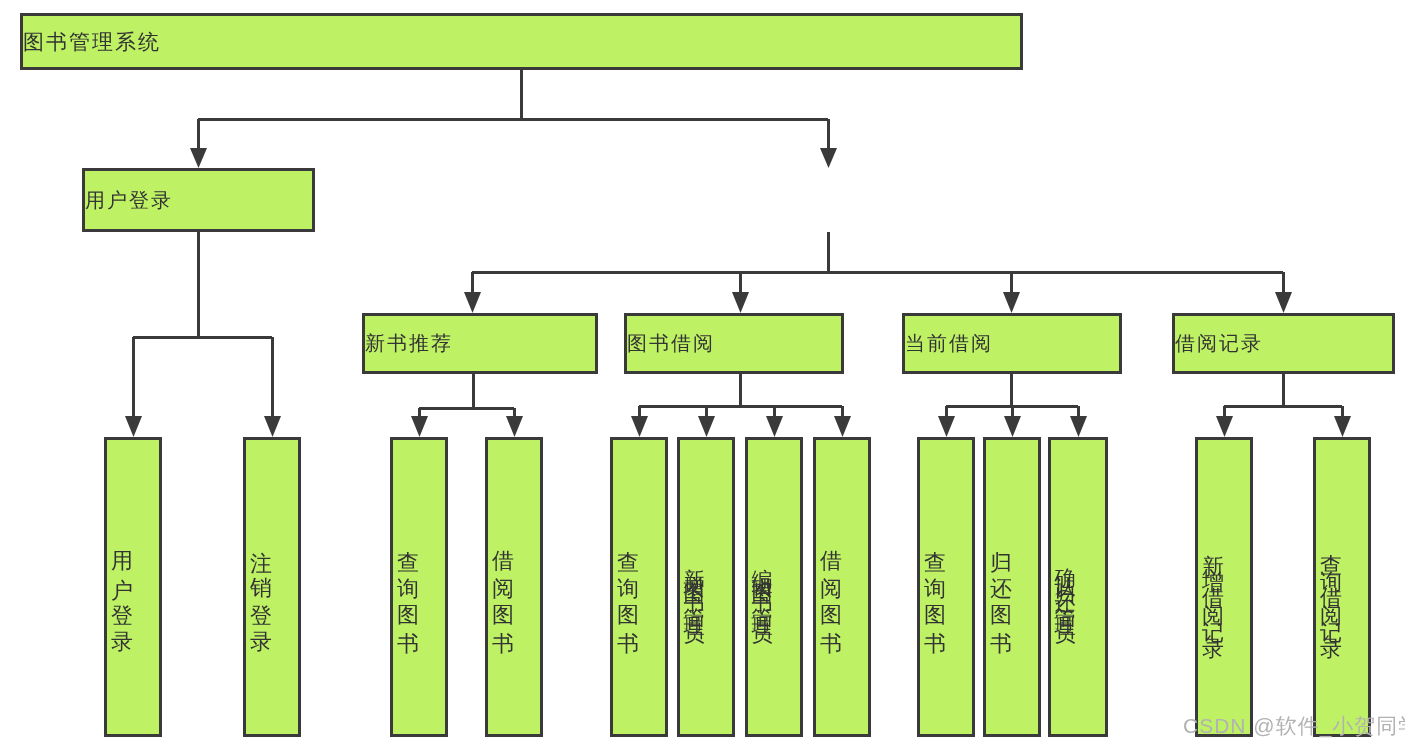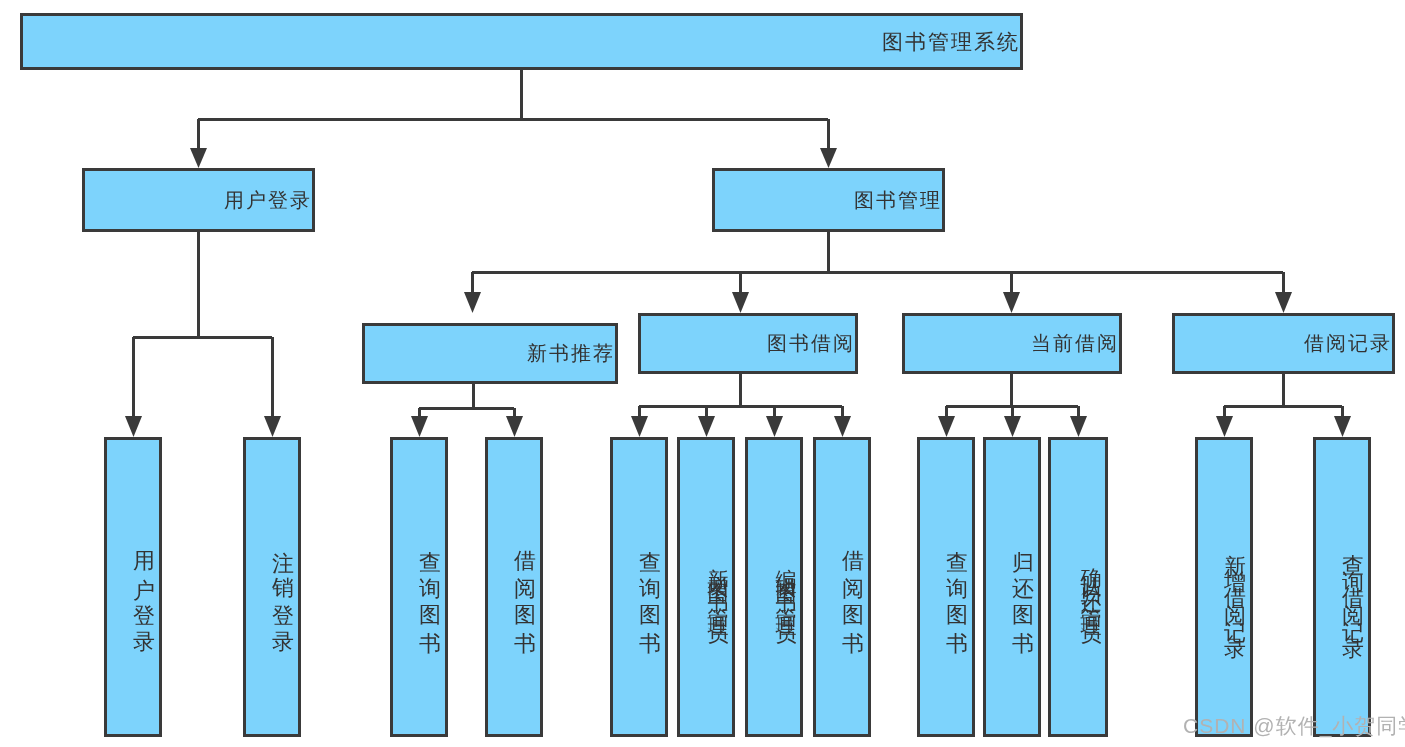--- a/index.html
+++ b/index.html
@@ -1,23 +1,23 @@
 <!DOCTYPE html>
 <html><head>
 <meta charset="utf-8">
 <style>
   html, body { margin: 0; padding: 0; background: #ffffff; }
   body { width: 1405px; height: 747px; overflow: hidden; position: relative;
          font-family: "Liberation Sans", "DejaVu Sans", sans-serif; }
   .canvas { position: absolute; left: 0; top: 0; width: 1405px; height: 747px; background: #ffffff; }
   svg.wires { position: absolute; left: 0; top: 0; pointer-events: none; }
 
-  .node { position: absolute; box-sizing: border-box; background: #7dd3fc;
+  .node { position: absolute; box-sizing: border-box; background: #bef264;
           border: 3px solid #3a3a3a; color: #333333;
-          display: flex; align-items: center; justify-content: flex-end; }
+          display: flex; align-items: center; justify-content: flex-start; }
 
   .h-node { font-size: 20px; letter-spacing: 2px; }
   .root-node { font-size: 21px; letter-spacing: 2px; }
 
   .leaf { top: 437px; height: 300px; width: 58px; }
   .vtext { writing-mode: vertical-rl; text-orientation: mixed;
            font-size: 22px; color: #333333; }
   .ls-4 { letter-spacing: 27px; }   
   .ls-6 { letter-spacing: 17px; }   
   .ls-9 { font-size: 21px; letter-spacing: 8px; } 
@@ -104,28 +104,25 @@
     </g>
   </svg>
 
   <div class="node root-node" style="left:20px; top:13px; width:1003px; height:57px;">
     <span>图书管理系统</span>
   </div>
 
   <div class="node h-node" style="left:82px; top:168px; width:233px; height:64px;">
     <span>用户登录</span>
   </div>
-  <div class="node h-node" style="left:712px; top:168px; width:233px; height:64px;">
-    <span>图书管理</span>
-  </div>
 
-  <div class="node h-node" style="left:362px; top:313px; width:256px; height:61px;margin-top:10px;">
+  <div class="node h-node" style="left:362px; top:313px; width:236px; height:61px;">
     <span>新书推荐</span>
   </div>
-  <div class="node h-node" style="left:638px; top:313px; width:220px; height:61px;">
+  <div class="node h-node" style="left:624px; top:313px; width:220px; height:61px;">
     <span>图书借阅</span>
   </div>
   <div class="node h-node" style="left:1172px; top:313px; width:223px; height:61px;">
     <span>借阅记录</span>
   </div>
   <div class="node h-node" style="left:902px; top:313px; width:220px; height:61px;">
     <span>当前借阅</span>
   </div>
 
   <div class="node leaf" style="left:104px;">

